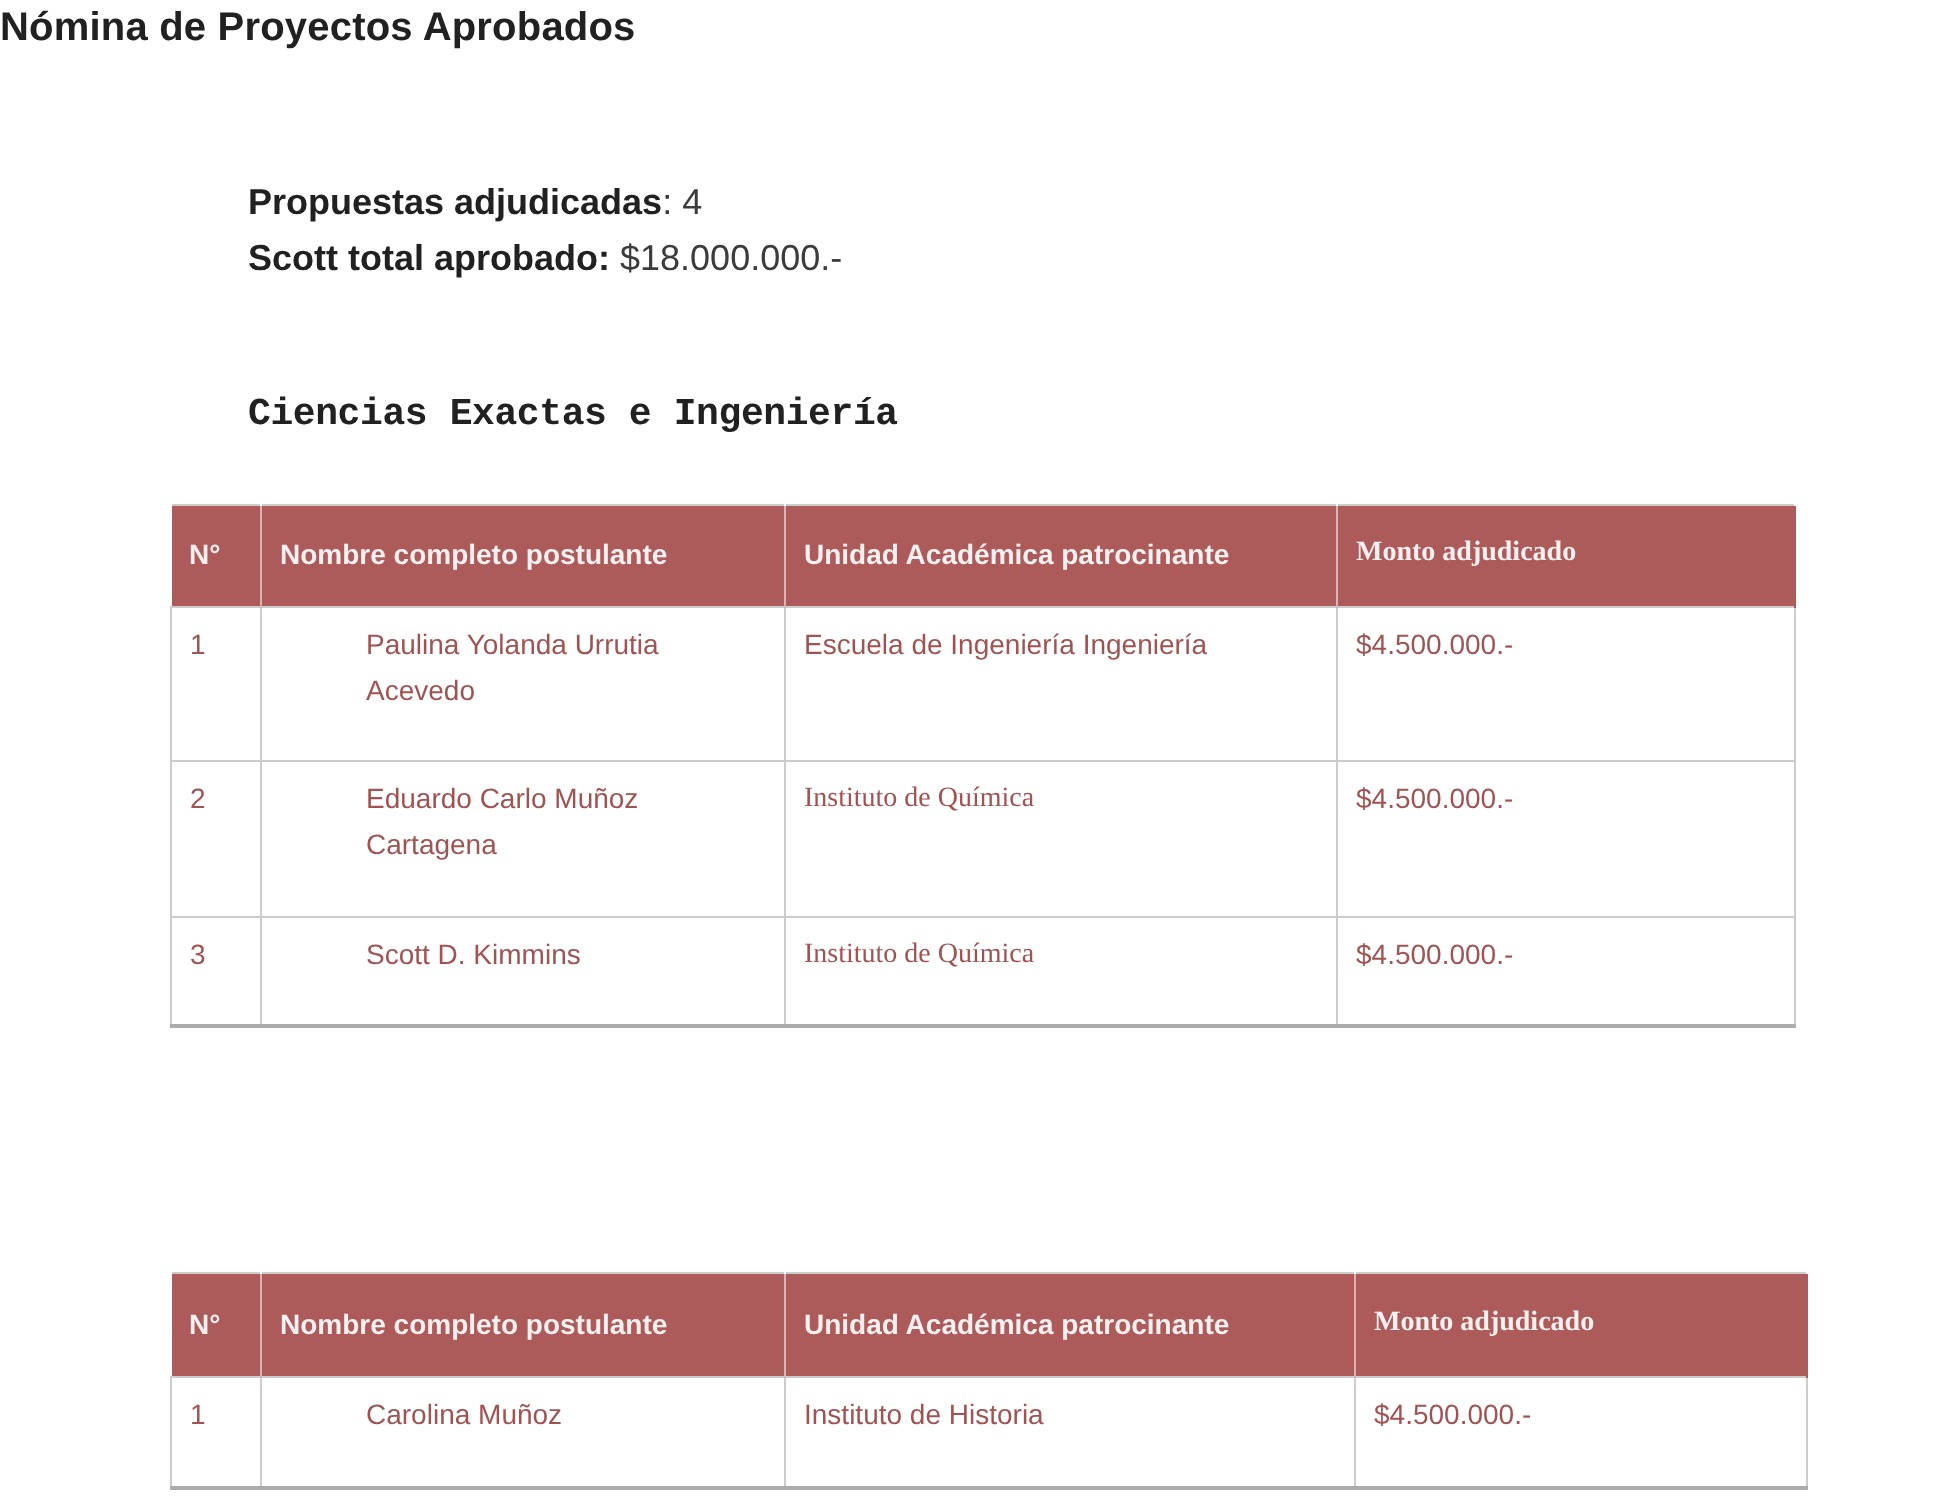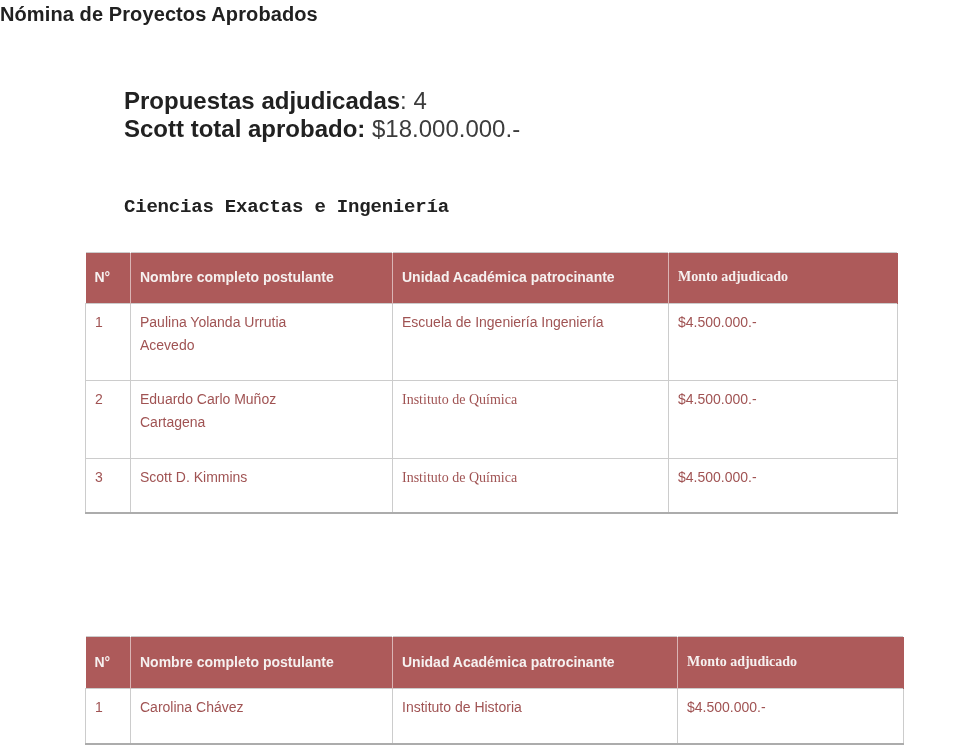--- a/index.html
+++ b/index.html
@@ -11,21 +11,21 @@
     font-family:"Liberation Sans",sans-serif;
     color:var(--ink,#212121);
   }
   .doc-title{
     position:absolute;top:3px;left:0;width:100%;
     font-size:20px;font-weight:bold;letter-spacing:.1px;
     color:var(--ink,#212121);
   }
   .summary{
     position:absolute;left:124px;top:87px;
-    font-size:24px;line-height:28px;
+    font-size:18px;line-height:28px;
   }
   .summary b{font-weight:bold;}
   .summary .val{font-weight:normal;color:#3c3c3c;}
   .sec-heading{
     position:absolute;left:124px;
     font-size:19px;font-weight:bold;letter-spacing:-.2px;
     color:var(--ink,#212121);
   }
   #h-sec1{top:196px;font-family:Liberation Mono, monospace;}
   #h-sec2{top:580px;}
@@ -56,21 +56,21 @@
     border:1px solid var(--border,#ccc);
   }
   table.proj tbody tr:last-child td{border-bottom:2px solid var(--border-heavy,#ACACAC);}
   #t1 thead tr{height:51px;}
   #t1 tbody tr:nth-child(1){height:77px;}
   #t1 tbody tr:nth-child(2){height:78px;}
   #t1 tbody tr:nth-child(3){height:54px;}
   #t2 thead tr{height:52px;}
   #t2 tbody tr{height:55px;}
 
-  td .wrap{display:block;width:192px;}
+  td .wrap{display:block;width:192px;margin-left:43px;}
   td.font-alt{
     font-family:Liberation Serif, serif;
     font-size:14.5px;line-height:21px;padding-top:6px;
   }
 </style>
 </head>
 <body>
 
 <div class="page">
 
@@ -143,21 +143,21 @@
         <th>N°</th>
         <th>Nombre completo postulante</th>
         <th>Unidad Académica patrocinante</th>
         <th>Monto adjudicado</th>
       </tr>
     </thead>
     <tbody>
       <tr>
         <td>1</td>
         <td>
-            <span class="wrap">Carolina Chávez</span>
+            <span class="wrap">Carolina Muñoz</span>
           </td>
         <td>Instituto de Historia</td>
         <td>$4.500.000.-</td>
       </tr>
     </tbody>
   </table>
 
 </div>
 
 </body></html>

